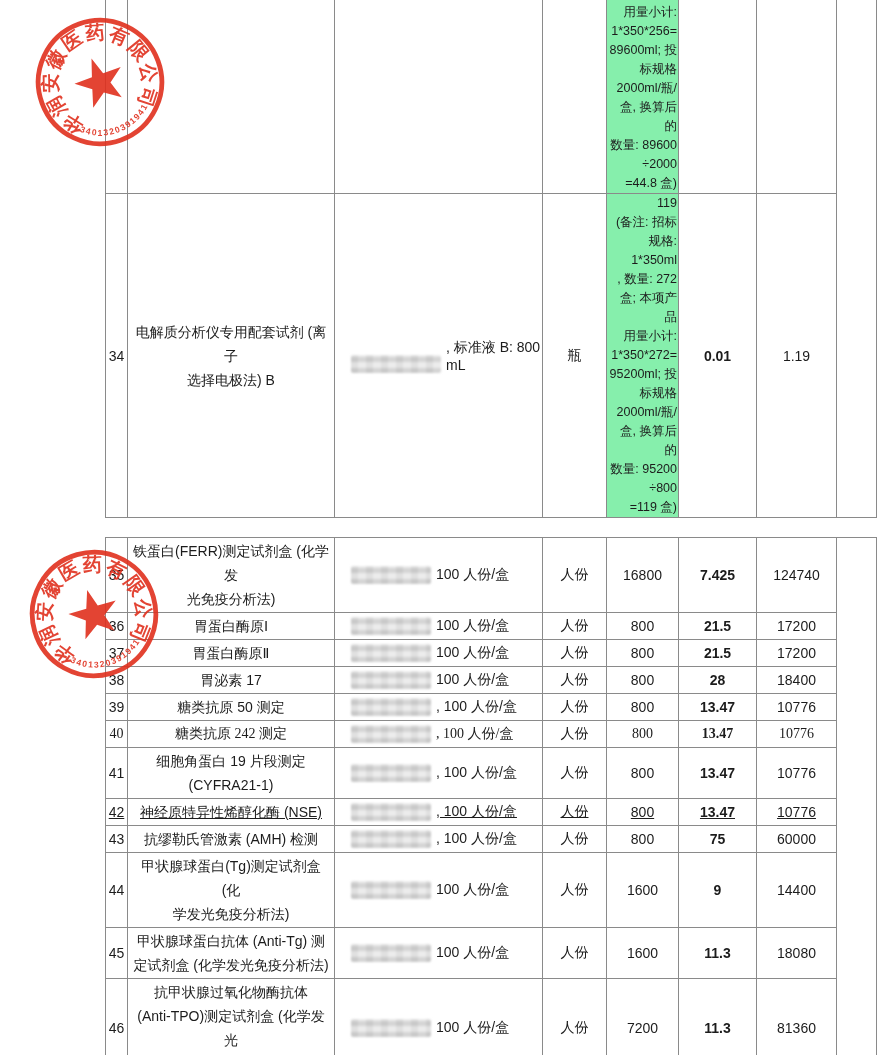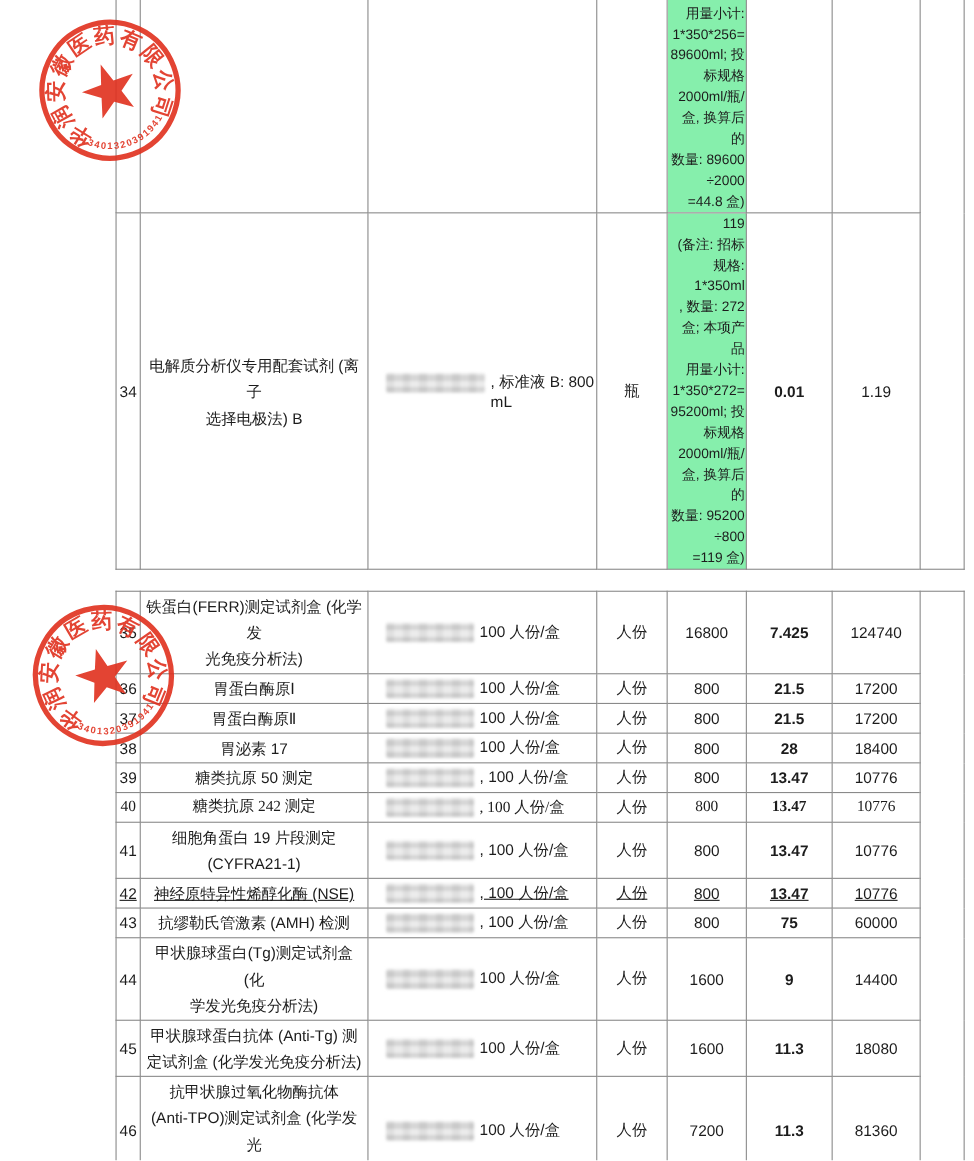--- a/index.html
+++ b/index.html
@@ -10,21 +10,21 @@
      word-break:break-all;}
   
   .t1{left:105px;top:-1px;}
   .t1 tr.cut td{border-top:none;}
   
   .t2{left:105px;top:537px;}
   
   .c-no{text-align:center;padding:0;}
   .c-desc{padding:1px 4px;line-height:24px;text-align:center;white-space:pre-line;}
   .c-spec{padding:0;}
-  .spec-flex{display:flex;align-items:flex-start;justify-content:flex-start;
+  .spec-flex{display:flex;align-items:flex-end;justify-content:flex-start;
              padding-left:16px;gap:5px;}
   .c-unit,.c-qty,.c-price,.c-amt,.c-end{text-align:center;padding:0 2px;}
   .c-price{font-weight:bold;}
   .cell-yellow{background:#86efac;font-size:12.5px;line-height:19px;text-align:right;
                white-space:pre-line;padding:0 1px;}
   .v-top{vertical-align:top;padding-top:4px;}
   
   .redact{height:18px;flex:0 0 auto;border-radius:2px;filter:blur(1.3px);
     background-image:
       repeating-linear-gradient(0deg, rgba(185,185,185,.45) 0 5px, rgba(236,236,236,.45) 5px 11px),

